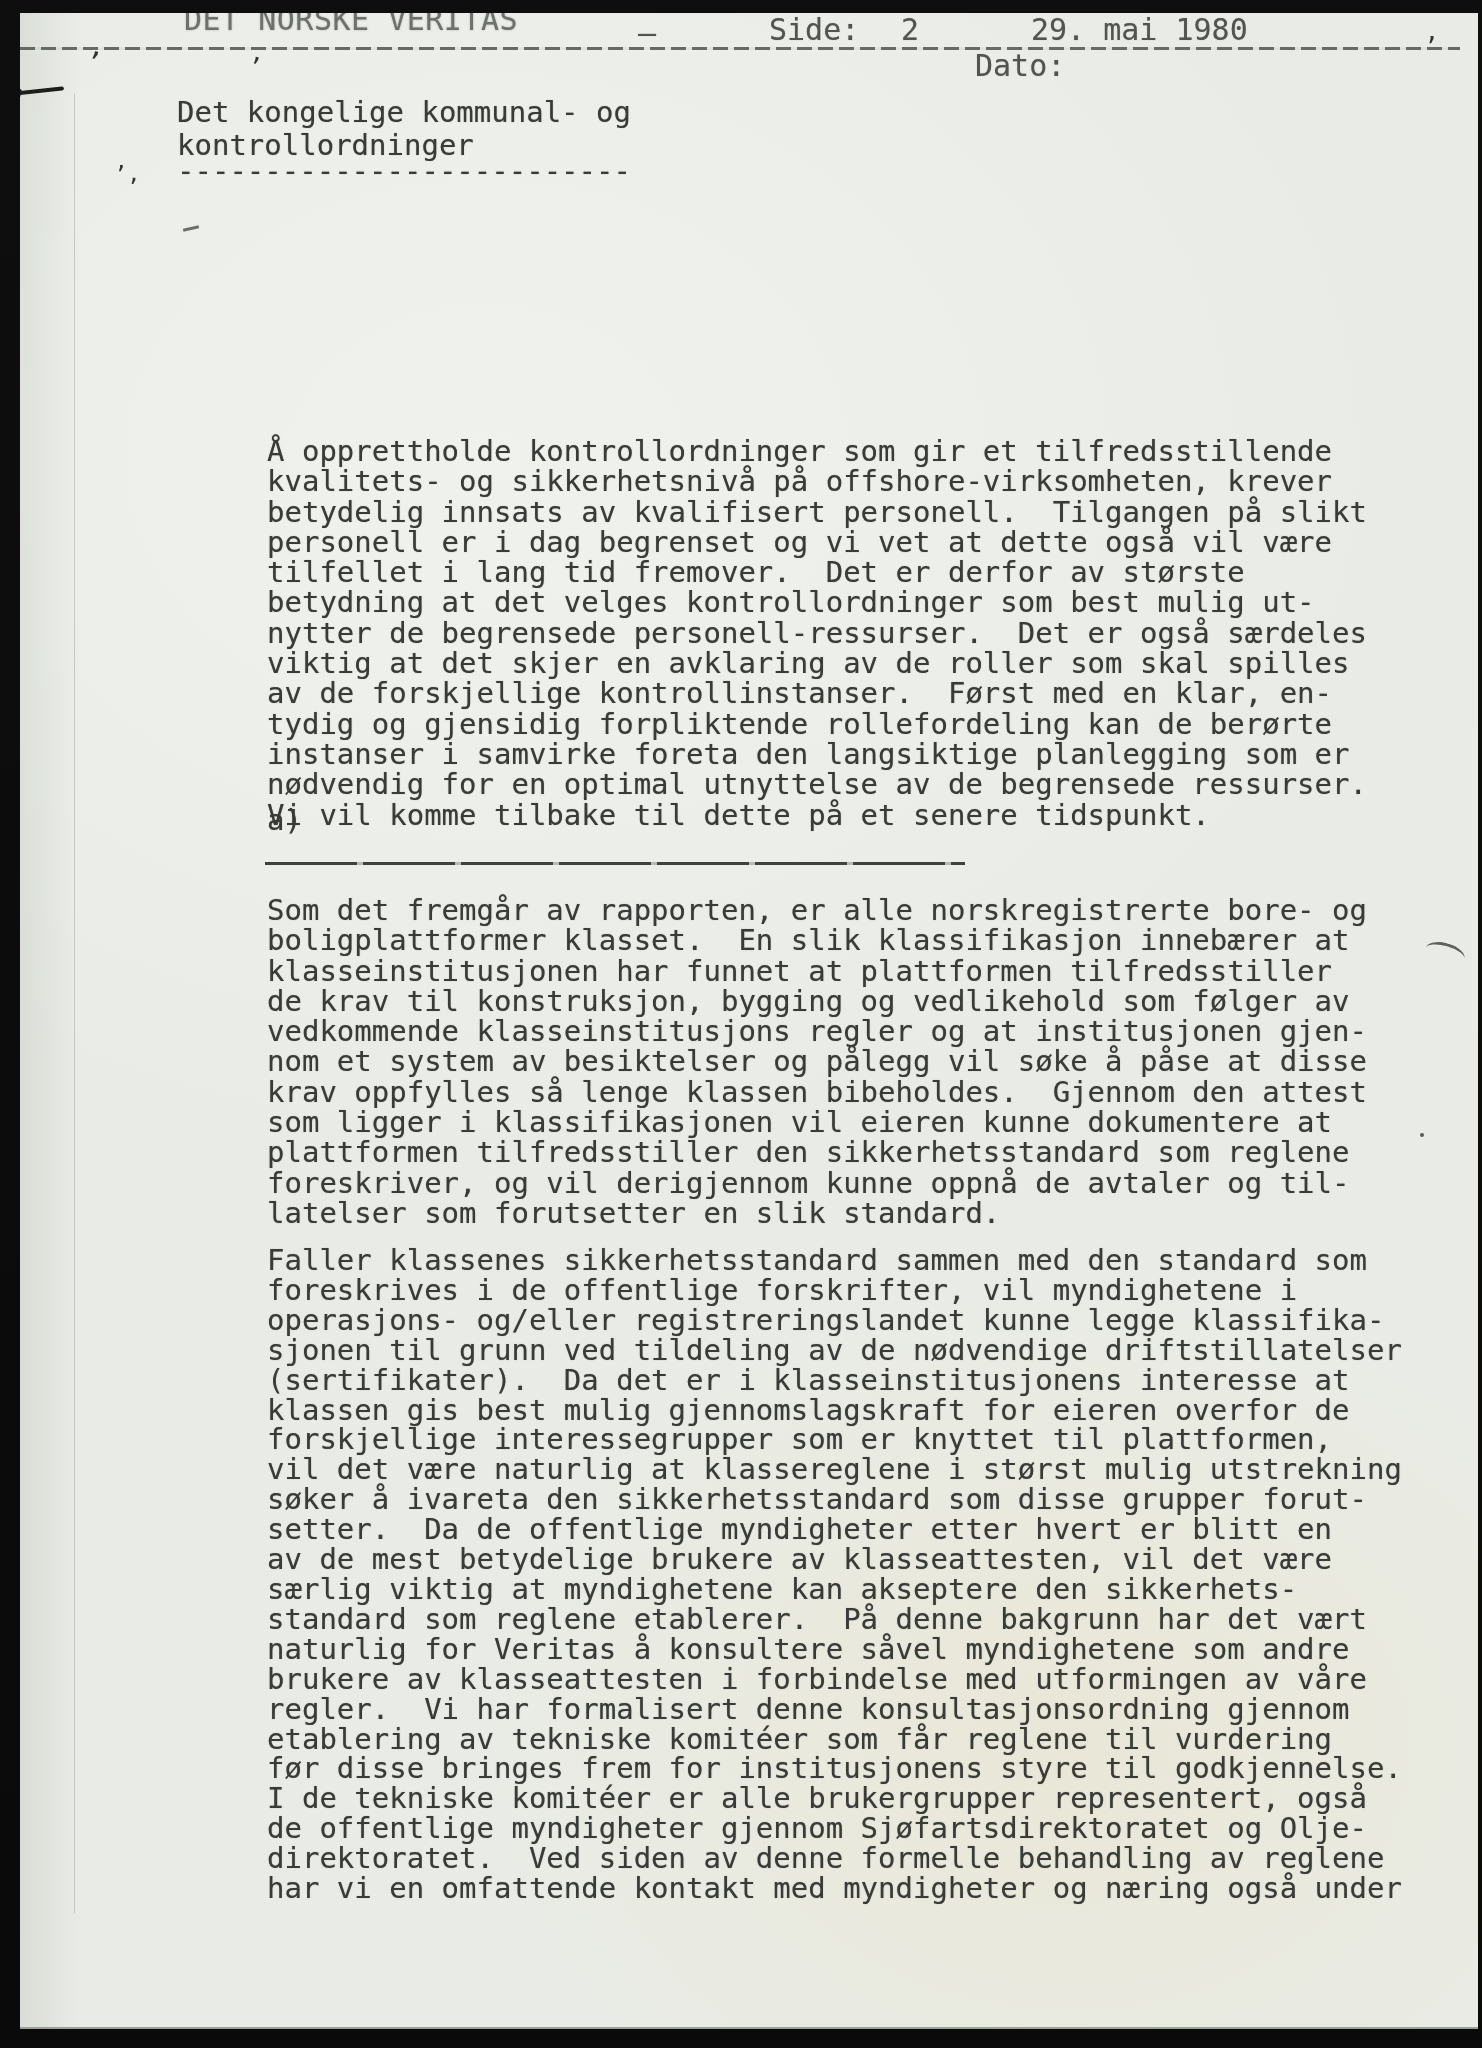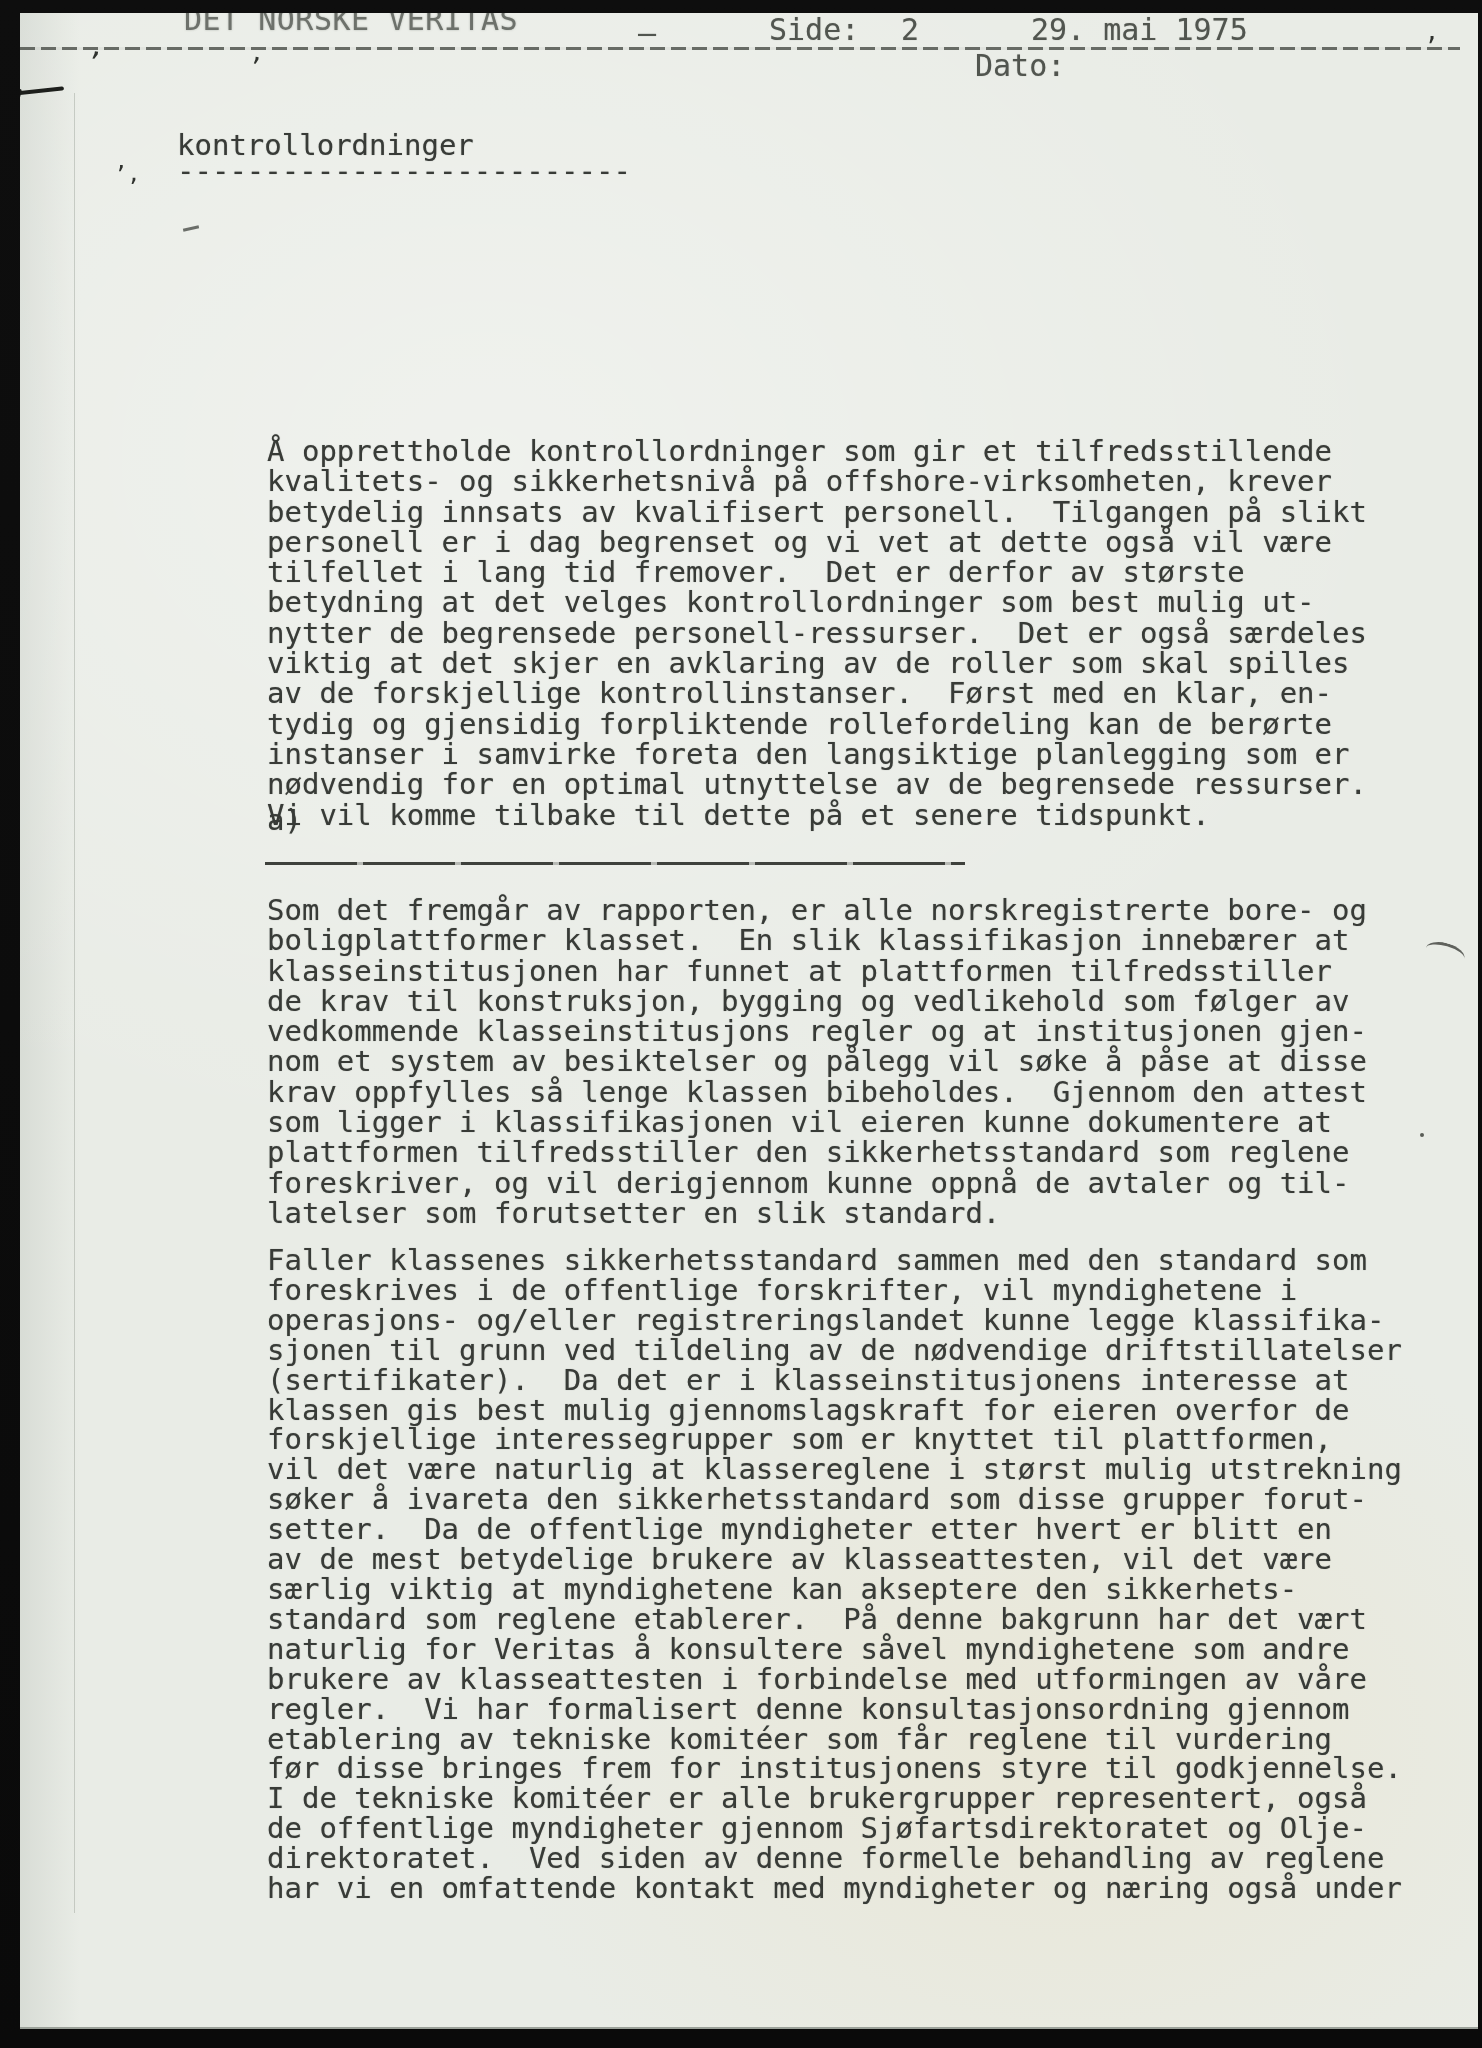--- a/index.html
+++ b/index.html
@@ -46,23 +46,24 @@
 <body>
 
 <div class="page">
   <div class="paper">
 
     <div class="abs hdr company" style="left:164px;top:-9px;">DET NORSKE VERITAS</div>
     <div class="abs hdr" style="left:618px;top:4px;">—</div>
     <div class="abs hdr" style="left:749px;top:1px;">Side:</div>
     <div class="abs hdr" style="left:881px;top:1px;">2</div>
     <div class="abs hdr" style="left:955px;top:1px;margin-top:36px;">Dato:</div>
-    <div class="abs hdr" style="left:1011px;top:1px;">29. mai 1975</div>
+    <div class="abs hdr" style="left:1011px;top:1px;">29. mai 1980</div>
     <div class="dashrule"></div>
 
+    <div class="abs ink recip" style="left:157px;top:83px;">Det kongelige kommunal- og</div>
     <div class="abs ink recip" style="left:157px;top:116px;">kontrollordninger</div>
     <div class="abs ink recip" style="left:157px;top:142px;">--------------------------</div>
 
 
     <div class="abs ink body-text" style="left:247px;top:385px;margin-top:38px;">Å opprettholde kontrollordninger som gir et tilfredsstillende
 kvalitets- og sikkerhetsnivå på offshore-virksomheten, krever
 betydelig innsats av kvalifisert personell.  Tilgangen på slikt
 personell er i dag begrenset og vi vet at dette også vil være
 tilfellet i lang tid fremover.  Det er derfor av største
 betydning at det velges kontrollordninger som best mulig ut-

